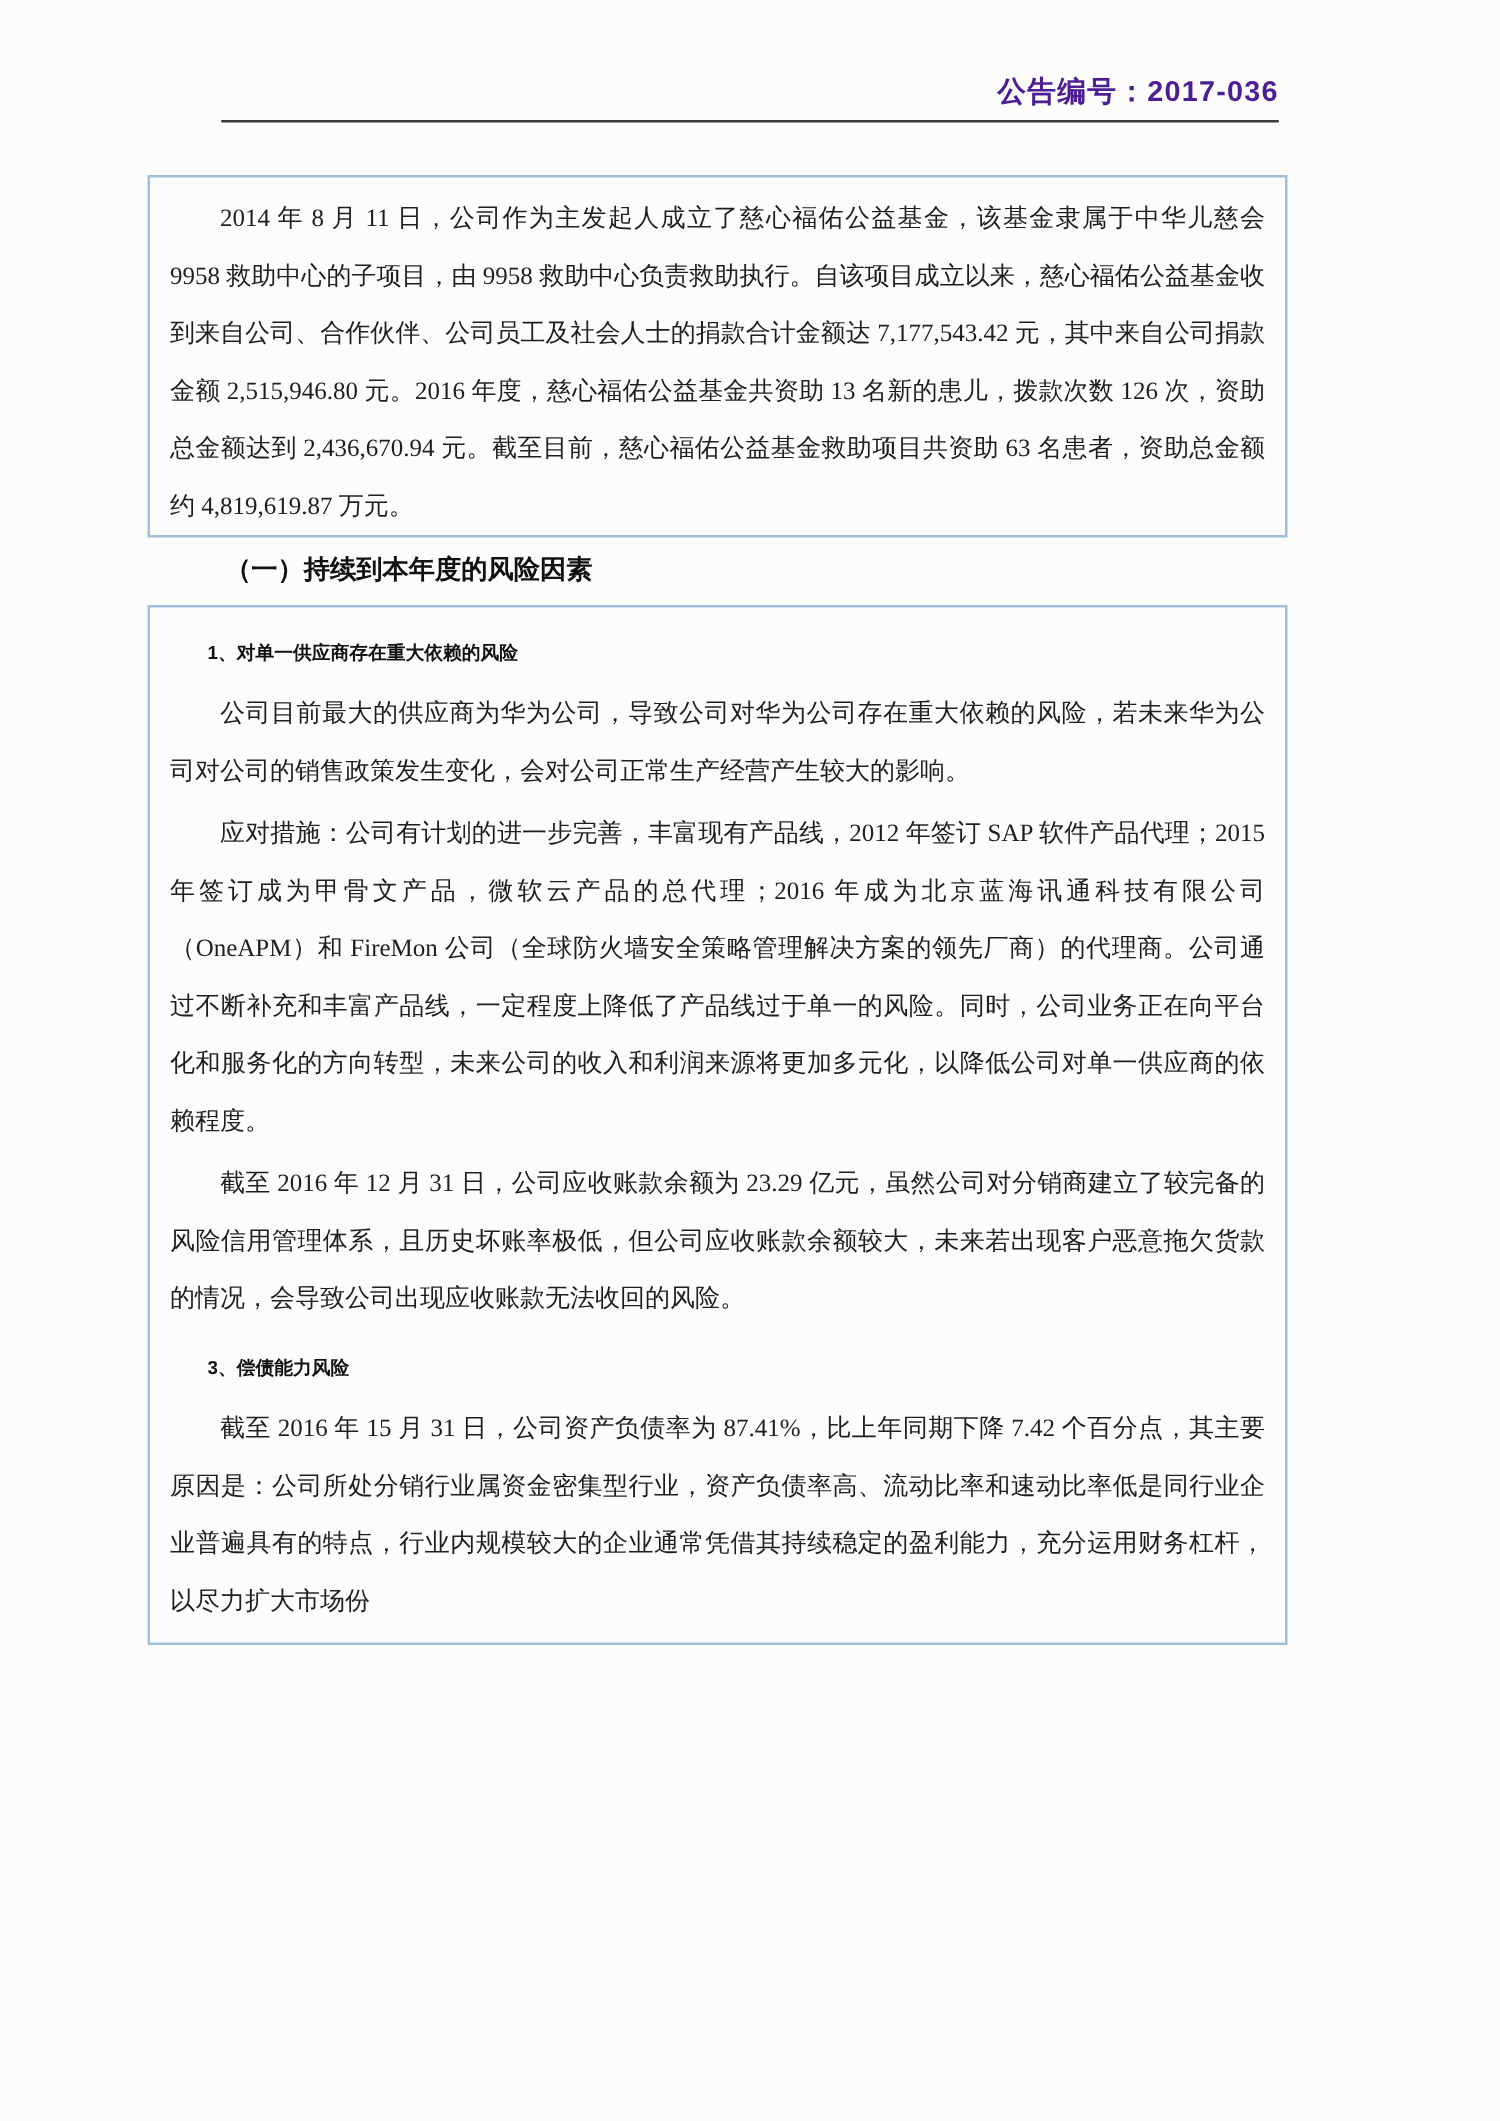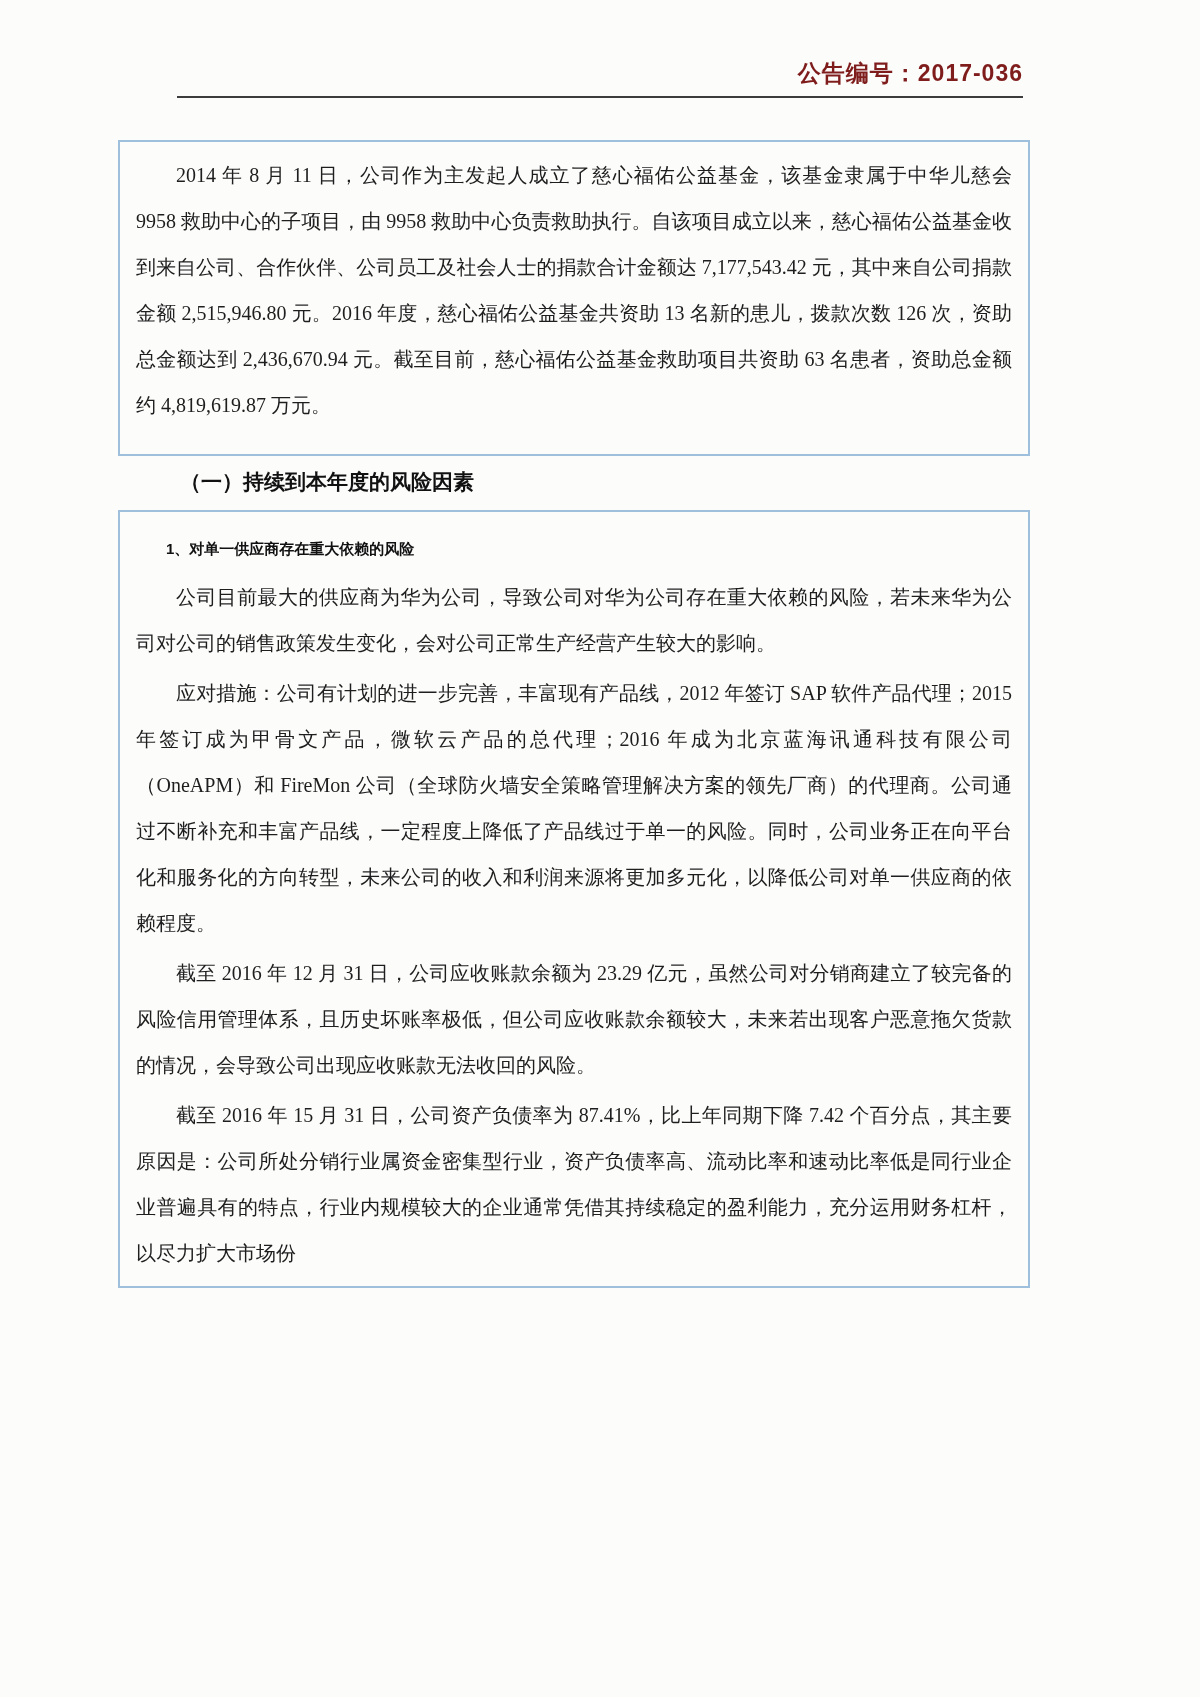--- a/index.html
+++ b/index.html
@@ -19,21 +19,21 @@
   }
   .doc-header {
     position: absolute;
     top: 58px;
     left: 177px;
     width: 846px;
     text-align: right;
     font-size: 23px;
     font-weight: bold;
     letter-spacing: 1px;
-    color: #7f1d1d;
+    color: #4c1d95;
     font-family: "Liberation Sans", "DejaVu Sans", sans-serif;
   }
   .header-rule {
     position: absolute;
     top: 96px;
     left: 177px;
     width: 846px;
     height: 2px;
     background: #3c3c3c;
   }
@@ -41,21 +41,21 @@
     position: absolute;
     top: 140px;
     left: 118px;
     width: 912px;
   }
   .box {
     box-sizing: border-box;
     width: 912px;
     border: 2px solid #9fc0dc;
     background: #fcfcfb;
-    padding: 10px 16px 26px 16px;
+    padding: 10px 16px 0 16px;
   }
   .para {
     margin: 0 0 4px 0;
     font-size: 20px;
     line-height: 46px;
     text-align: justify;
     text-indent: 2em;
     color: #1e1e1e;
   }
   .para:last-child { margin-bottom: 0; }
@@ -107,19 +107,20 @@
     <div class="h-sub">（一）持续到本年度的风险因素</div>
 
     <div class="box risk-box">
 
       <div class="risk-title">1、对单一供应商存在重大依赖的风险</div>
       <p class="para">公司目前最大的供应商为华为公司，导致公司对华为公司存在重大依赖的风险，若未来华为公司对公司的销售政策发生变化，会对公司正常生产经营产生较大的影响。</p>
       <p class="para">应对措施：公司有计划的进一步完善，丰富现有产品线，2012 年签订 SAP 软件产品代理；2015 年签订成为甲骨文产品，微软云产品的总代理；2016 年成为北京蓝海讯通科技有限公司（OneAPM）和 FireMon 公司（全球防火墙安全策略管理解决方案的领先厂商）的代理商。公司通过不断补充和丰富产品线，一定程度上降低了产品线过于单一的风险。同时，公司业务正在向平台化和服务化的方向转型，未来公司的收入和利润来源将更加多元化，以降低公司对单一供应商的依赖程度。</p>
 
       <p class="para">截至 2016 年 12 月 31 日，公司应收账款余额为 23.29 亿元，虽然公司对分销商建立了较完备的风险信用管理体系，且历史坏账率极低，但公司应收账款余额较大，未来若出现客户恶意拖欠货款的情况，会导致公司出现应收账款无法收回的风险。</p>
 
+      <div class="risk-title">3、偿债能力风险</div>
       <p class="para">截至 2016 年 15 月 31 日，公司资产负债率为 87.41%，比上年同期下降 7.42 个百分点，其主要原因是：公司所处分销行业属资金密集型行业，资产负债率高、流动比率和速动比率低是同行业企业普遍具有的特点，行业内规模较大的企业通常凭借其持续稳定的盈利能力，充分运用财务杠杆，以尽力扩大市场份</p>
 
     </div>
 
   </div>
 
 </div>
 
 </body></html>

